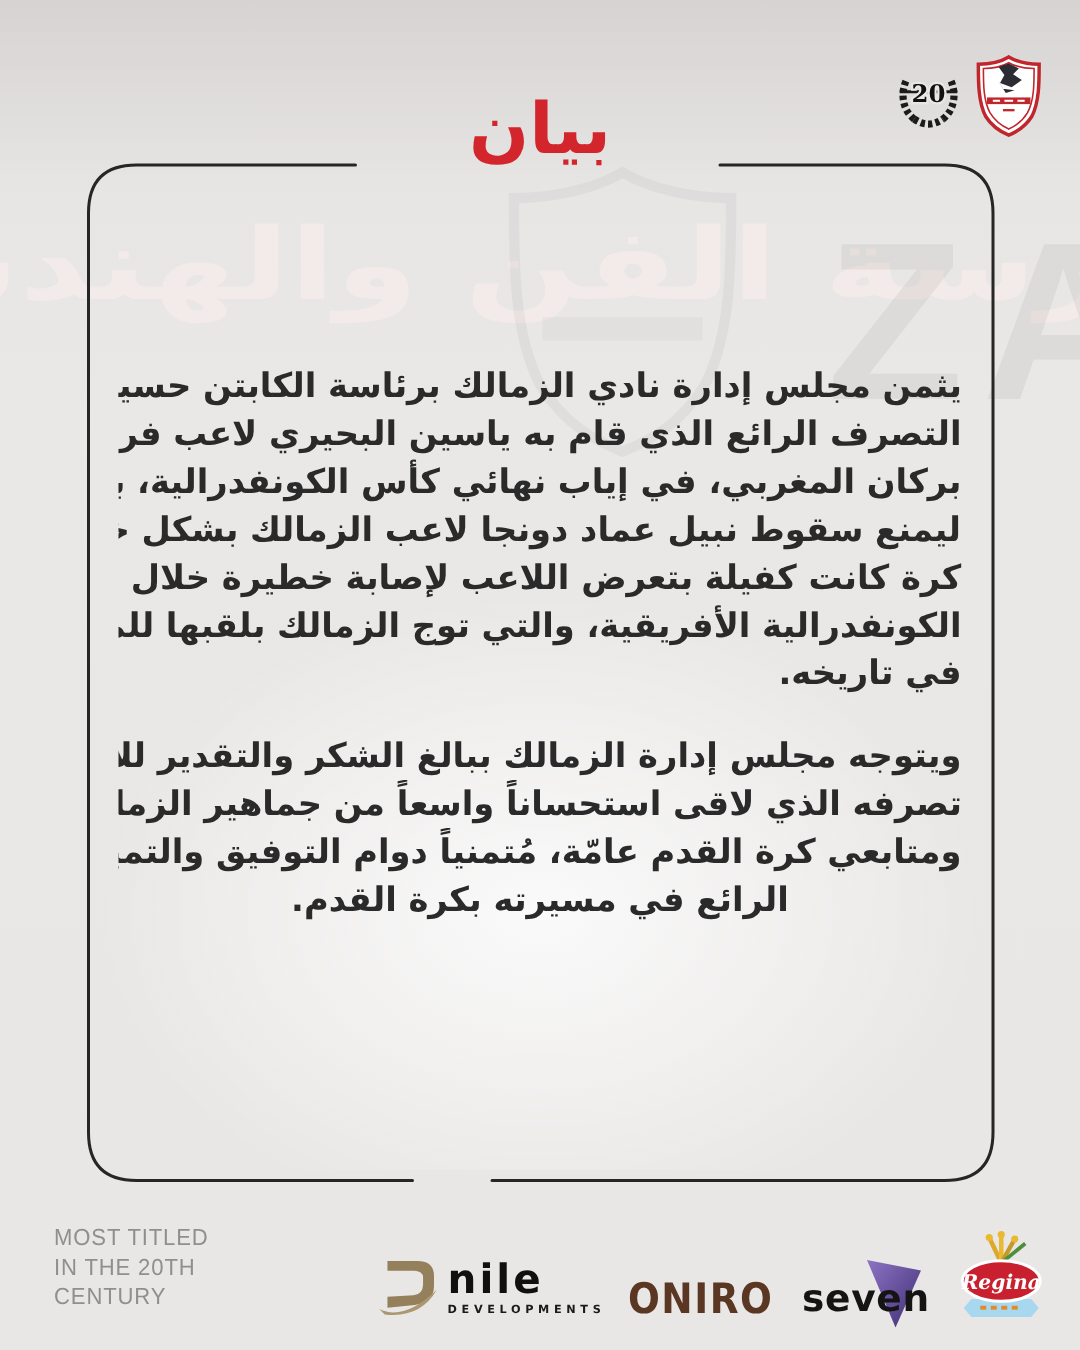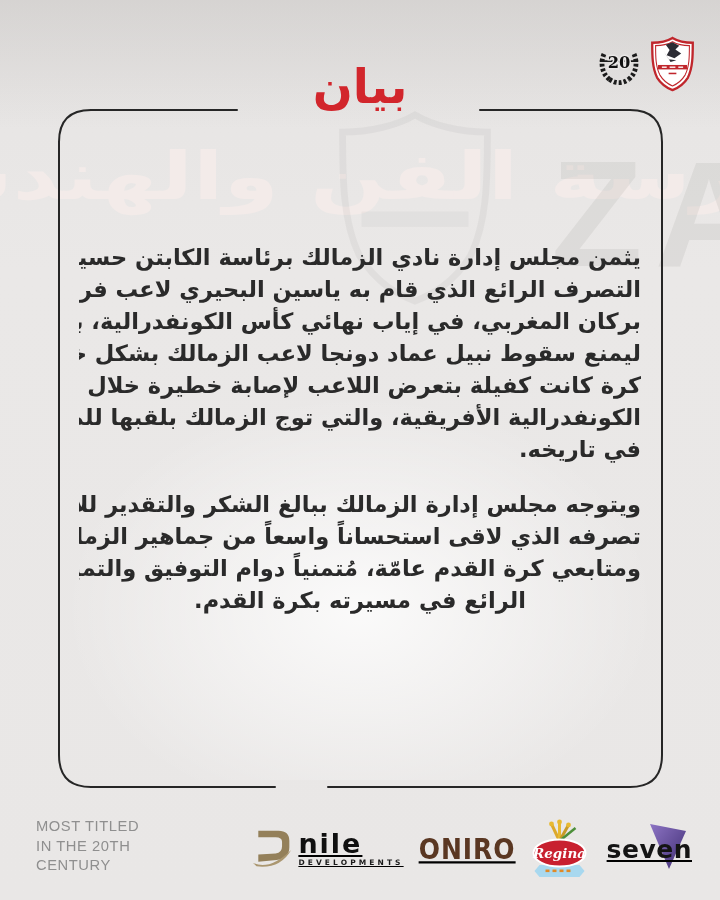--- a/index.html
+++ b/index.html
@@ -35,21 +35,21 @@
     color:#2a2a2a; white-space:nowrap; overflow:hidden;
     text-align:justify; text-align-last:justify; }
   .line.end-right{ text-align-last:right; }
   .line.end-center{ text-align-last:center; }
   .para2{ margin-top:23px; }
   
   .tagline{ position:absolute; left:36px; top:816px;
     font-family:"Liberation Sans", sans-serif; font-size:15.5px; line-height:19.5px;
     color:#8f8f8f; letter-spacing:.6px; transform:scaleX(.95); transform-origin:left top; }
   .sponsors{ position:absolute; right:24px; top:818px; height:62px;
-    display:flex; align-items:center; gap:15px;text-decoration:underline; }
+    display:flex; align-items:flex-end; gap:15px; }
   .sp{ display:flex; align-items:center; }
   .nile-text{ margin-left:5px; color:#101010; font-family:"DejaVu Sans", sans-serif; }
   .nile-word{ font-size:27px; line-height:26px; font-weight:bold; letter-spacing:2px; }
   .nile-sub{ font-size:7.5px; font-weight:bold; letter-spacing:3.1px; margin-top:1px; color:#1a1a1a; }
   .sp-oniro{ font-size:25px; font-weight:bold; color:#5a3722; letter-spacing:1px;
     transform:scaleY(1.12); font-family:"DejaVu Sans", sans-serif; }
   .sp-seven{ position:relative; font-size:25px; font-weight:bold; color:#141414;
     font-family:"DejaVu Sans", sans-serif; letter-spacing:.5px; padding:0 4px; }
   .seven-tri{ position:absolute; left:50%; top:-13px; z-index:0; }
   .sp-seven .word{ position:relative; z-index:1; }
@@ -128,46 +128,46 @@
         <path d="M2 38 Q20 47 44 24 Q32 45 6 42 Z" fill="#ab9770"></path>
       </svg>
       <div class="nile-text">
         <div class="nile-word">nile</div>
         <div class="nile-sub">DEVELOPMENTS</div>
       </div>
     </div>
 
     <div class="sp sp-oniro">ONIRO</div>
 
+    <div class="sp sp-seven">
+      <svg class="seven-tri" width="38" height="48" viewBox="0 0 38 48">
+        <defs>
+          <linearGradient id="sevgrad" x1="0" y1="0" x2="1" y2="1">
+            <stop offset="0" stop-color="#8d74c4"></stop>
+            <stop offset="1" stop-color="#3f2d73"></stop>
+          </linearGradient>
+        </defs>
+        <polygon points="1,2 37,9 20,47" fill="url(#sevgrad)"></polygon>
+      </svg>
+      <span class="word">seven</span>
+    </div>
+
     <div class="sp">
       <svg width="57" height="60" viewBox="0 0 56 60">
         <path d="M28 22 L20 5" stroke="#dca92c" stroke-width="3" fill="none"></path>
         <path d="M28 22 L28 3" stroke="#e8b931" stroke-width="3" fill="none"></path>
         <path d="M28 22 L37 6" stroke="#c79a28" stroke-width="3" fill="none"></path>
         <path d="M28 22 L44 9" stroke="#4d8f3a" stroke-width="2.5" fill="none"></path>
         <circle cx="20" cy="5" r="2.4" fill="#e8b931"></circle>
         <circle cx="28" cy="3" r="2.4" fill="#e8b931"></circle>
         <circle cx="37" cy="6" r="2.4" fill="#e8b931"></circle>
         <path d="M8 46 H48 L53 52 L48 58 H8 L3 52 Z" fill="#a8d8ef"></path>
         <rect x="14" y="50.5" width="4" height="2.6" fill="#e08a28"></rect>
         <rect x="21" y="50.5" width="4" height="2.6" fill="#e08a28"></rect>
         <rect x="28" y="50.5" width="4" height="2.6" fill="#e08a28"></rect>
         <rect x="35" y="50.5" width="4" height="2.6" fill="#e08a28"></rect>
         <ellipse cx="28" cy="34" rx="26" ry="13.5" fill="#c8202f" stroke="#ffffff" stroke-width="2"></ellipse>
         <text x="28" y="39" text-anchor="middle" font-family="DejaVu Serif, serif" font-style="italic" font-weight="bold" font-size="13.5" fill="#ffffff">Regina</text>
       </svg>
     </div>
 
-    <div class="sp sp-seven">
-      <svg class="seven-tri" width="38" height="48" viewBox="0 0 38 48">
-        <defs>
-          <linearGradient id="sevgrad" x1="0" y1="0" x2="1" y2="1">
-            <stop offset="0" stop-color="#8d74c4"></stop>
-            <stop offset="1" stop-color="#3f2d73"></stop>
-          </linearGradient>
-        </defs>
-        <polygon points="1,2 37,9 20,47" fill="url(#sevgrad)"></polygon>
-      </svg>
-      <span class="word">seven</span>
-    </div>
-
   </div>
 </div>
 
 </body></html>

